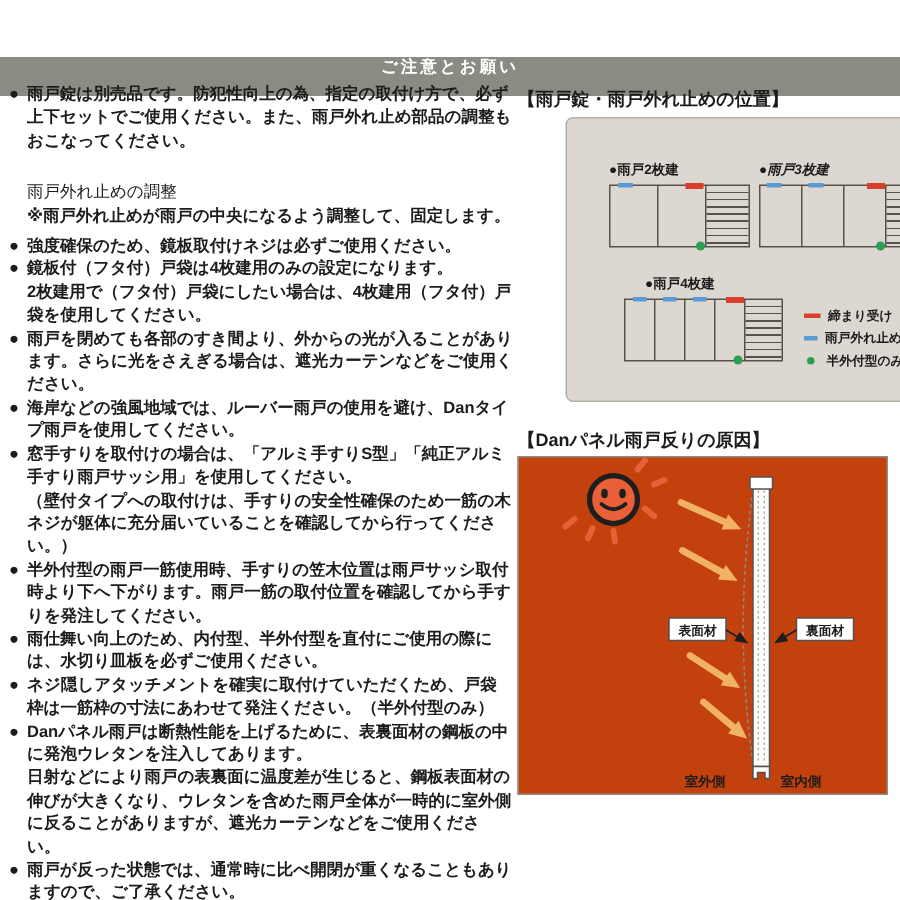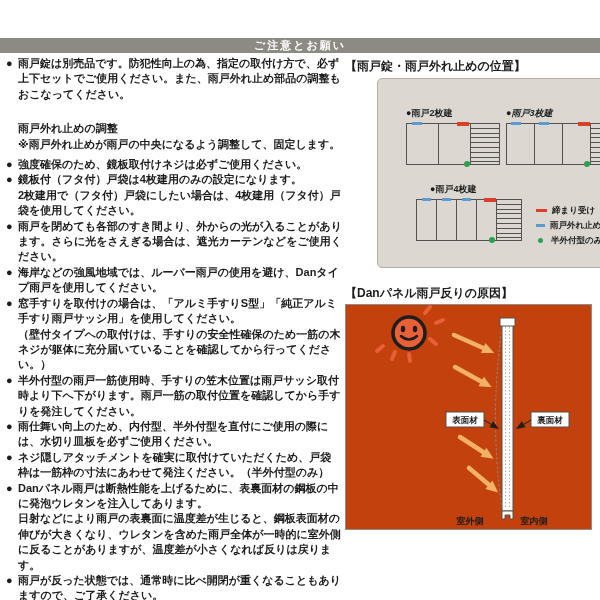--- a/index.html
+++ b/index.html
@@ -3,34 +3,34 @@
 <meta charset="utf-8">
 <style>
   html,body{margin:0;padding:0;}
   body{
     width:600px;height:600px;background:#ffffff;position:relative;overflow:hidden;
     font-family:"Liberation Sans","DejaVu Sans",sans-serif;
     color:var(--text,#1c1c1c);
   }
   
   .notice-bar{
-    position:absolute;left:0;top:38px;width:600px;height:15px;
+    position:absolute;left:0;top:38px;width:600px;height:26px;
     background:var(--header-bg,#8b8a83);color:#ffffff;
     font-size:11px;font-weight:700;line-height:15px;text-align:center;letter-spacing:2px;
   }
   
   .notes{
     position:absolute;left:6px;top:56px;width:336px;
     font-size:11px;line-height:15.4px;font-weight:600;
   }
   .note-item{display:flex;}
   .note-bullet{flex:0 0 12px;}
   .note-text{flex:1;white-space:pre-wrap;}
   .adjust-block{margin:6px 0 5px 12px;}
-  .adjust-title{font-weight:700;margin-top:19px;}
+  .adjust-title{font-weight:400;margin-top:19px;}
   
   .box-title{
     position:absolute;left:345px;font-size:12px;font-weight:700;white-space:nowrap;
   }
   .pos-title{top:58px;}
   .pos-box{
     position:absolute;left:345px;top:78px;width:247px;height:190px;
     background:var(--panel-bg,#dcd8d1);border:1px solid #b3afa8;border-radius:5px;
     box-sizing:border-box;
     margin-left:32px;
@@ -104,21 +104,21 @@
     <span class="note-bullet">●</span>
     <span class="note-text">雨仕舞い向上のため、内付型、半外付型を直付にご使用の際には、水切り皿板を必ずご使用ください。</span>
   </div>
   <div class="note-item">
     <span class="note-bullet">●</span>
     <span class="note-text">ネジ隠しアタッチメントを確実に取付けていただくため、戸袋枠は一筋枠の寸法にあわせて発注ください。（半外付型のみ）</span>
   </div>
   <div class="note-item">
     <span class="note-bullet">●</span>
     <span class="note-text">Danパネル雨戸は断熱性能を上げるために、表裏面材の鋼板の中に発泡ウレタンを注入してあります。
-日射などにより雨戸の表裏面に温度差が生じると、鋼板表面材の伸びが大きくなり、ウレタンを含めた雨戸全体が一時的に室外側に反ることがありますが、温度差が小さくなれば反りは戻ります。</span>
+日射などにより雨戸の表裏面に温度差が生じると、鋼板表面材の伸びが大きくなり、ウレタンを含めた雨戸全体が一時的に室外側に反ることがありますが、遮光カーテンなどをご使用ください。</span>
   </div>
   <div class="note-item">
     <span class="note-bullet">●</span>
     <span class="note-text">雨戸が反った状態では、通常時に比べ開閉が重くなることもありますので、ご了承ください。</span>
   </div>
 </div>
 
 <div class="box-title pos-title">【雨戸錠・雨戸外れ止めの位置】</div>
 
 <div class="pos-box">

